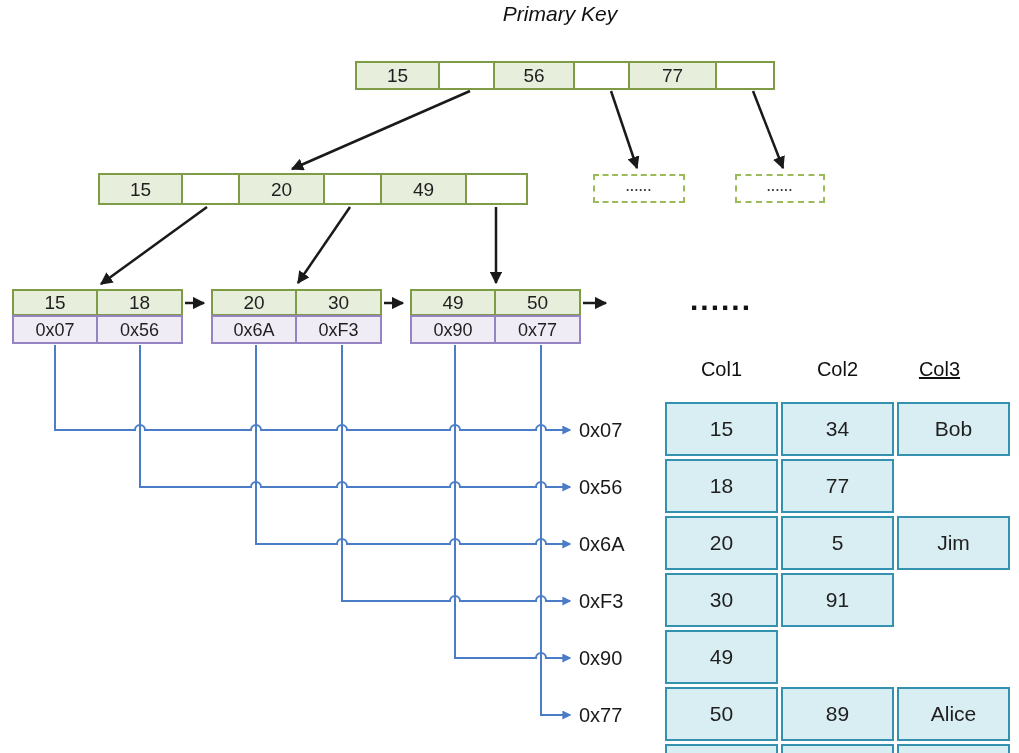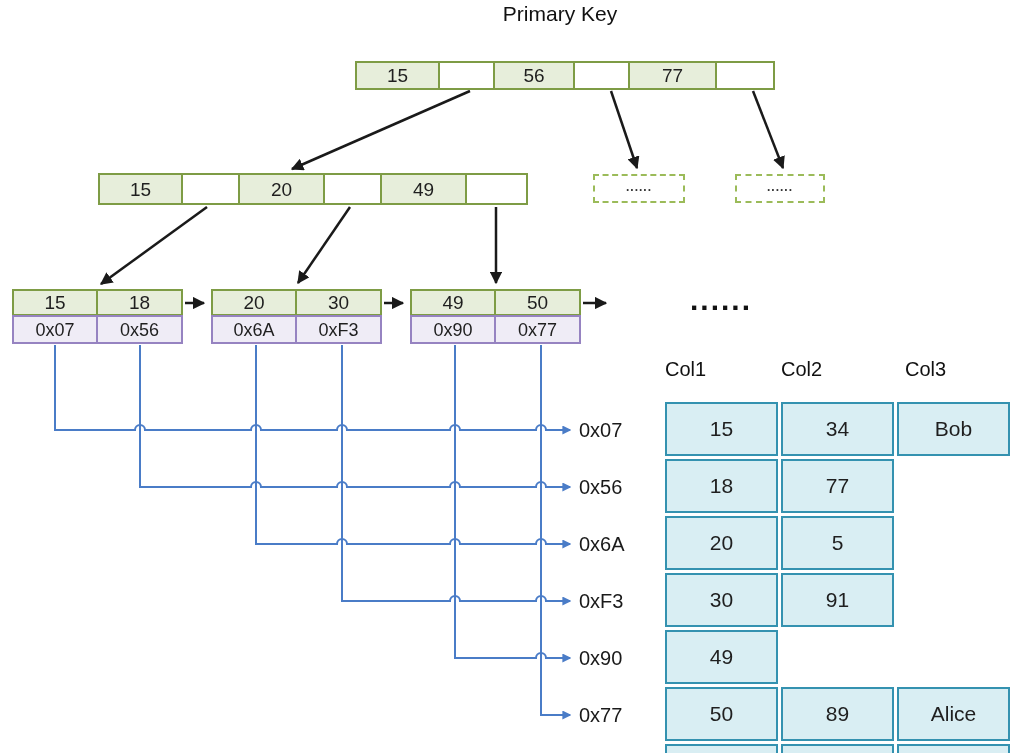--- a/index.html
+++ b/index.html
@@ -32,21 +32,21 @@
   .dashed-node {
     position:absolute; box-sizing:border-box; z-index:2;
     border:2px dashed #9bbb59; background:#ffffff;
     display:flex; align-items:center; justify-content:center;
     font-size:12px; font-weight:bold; letter-spacing:1px; color:#333;
     padding-bottom:4px;
   }
 
   #diagram-title {
     position:absolute; left:400px; top:2px; width:320px; text-align:center;
-    font-size:21px; color:#111; z-index:2;
+    font-size:21px; color:#111; z-index:2;font-style:italic;
   }
 
   #leaf-chain-ellipsis {
     position:absolute; left:690px; top:283px; width:80px;
     font-size:30px; font-weight:bold; letter-spacing:2px; color:#111; z-index:2;
   }
 
   .row-pointer-label {
     position:absolute; left:579px; width:64px; height:24px; z-index:2;
     font-size:20px; color:#1a1a1a; display:flex; align-items:center;
@@ -57,21 +57,21 @@
     display:flex; flex-direction:column; gap:3px; }
   .trow { display:flex; gap:3px; }
   .tcell {
     box-sizing:border-box; width:113px; height:54px;
     border:2px solid #3492b0; background:#d9eef3;
     display:flex; align-items:center; justify-content:center;
     font-size:21px; color:#1f1f1f;
   }
   .col-header {
     position:absolute; top:358px; width:113px; height:26px; z-index:2;
-    font-size:20px; color:#111;
+    text-align:center; font-size:20px; color:#111;
   }
 </style>
 </head>
 <body>
 
 <div id="canvas">
 
   <svg id="connector-layer" width="1019" height="753" viewBox="0 0 1019 753">
     <defs>
       <marker id="mBlack" viewBox="0 0 10 10" refX="9" refY="5" markerWidth="5" markerHeight="5" orient="auto">
@@ -168,35 +168,36 @@
 
   <div class="row-pointer-label" style="top:418px;">0x07</div>
   <div class="row-pointer-label" style="top:475px;">0x56</div>
   <div class="row-pointer-label" style="top:532px;">0x6A</div>
   <div class="row-pointer-label" style="top:589px;">0xF3</div>
   <div class="row-pointer-label" style="top:646px;">0x90</div>
   <div class="row-pointer-label" style="top:703px;">0x77</div>
 
   <div class="col-header" style="left:665px;">Col1</div>
   <div class="col-header" style="left:781px;">Col2</div>
-  <div class="col-header" style="left:905px;">Col3</div>
+  <div class="col-header" style="left:883px;text-decoration:underline;">Col3</div>
 
   <div id="data-table">
     <div class="trow">
       <div class="tcell">15</div>
       <div class="tcell">34</div>
       <div class="tcell">Bob</div>
     </div>
     <div class="trow">
       <div class="tcell">18</div>
       <div class="tcell">77</div>
     </div>
     <div class="trow">
       <div class="tcell">20</div>
       <div class="tcell">5</div>
+      <div class="tcell">Jim</div>
     </div>
     <div class="trow">
       <div class="tcell">30</div>
       <div class="tcell">91</div>
     </div>
     <div class="trow">
       <div class="tcell">49</div>
     </div>
     <div class="trow">
       <div class="tcell">50</div>

